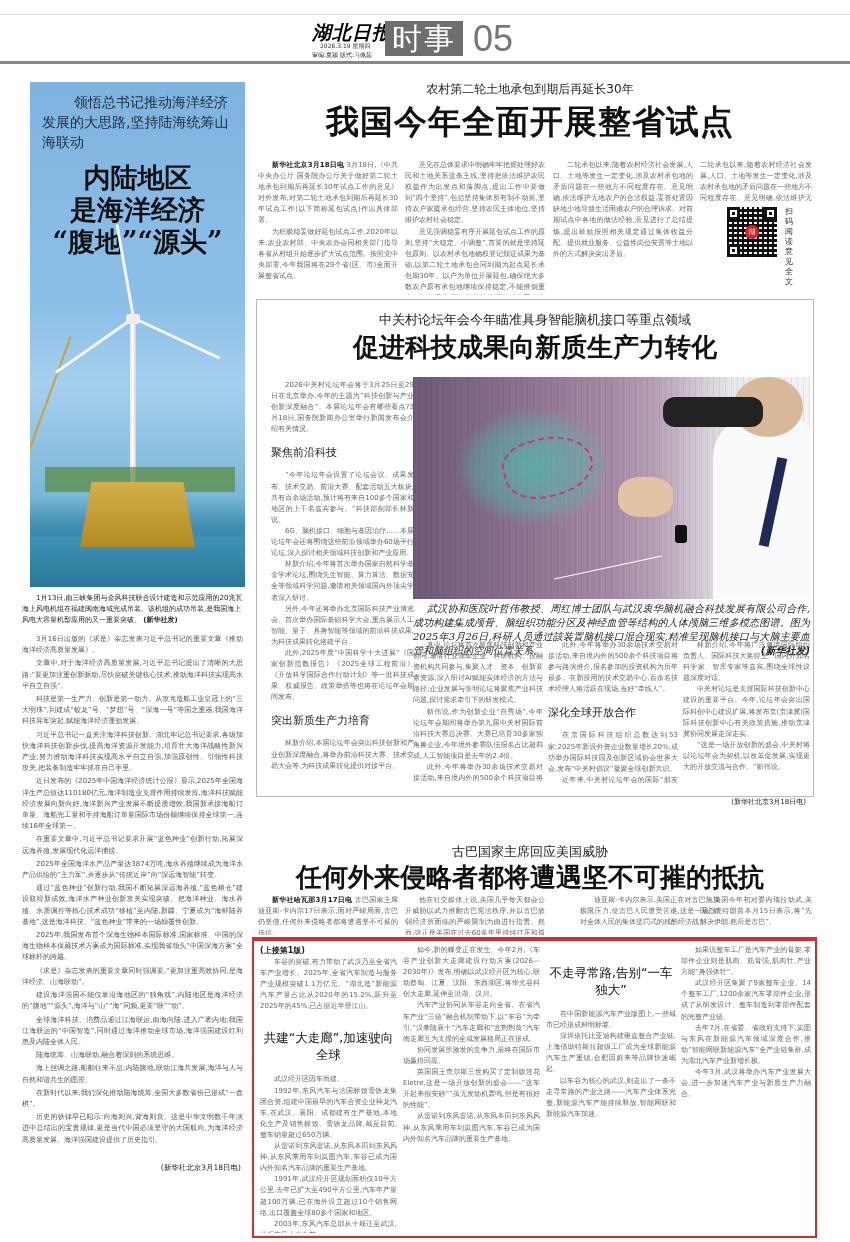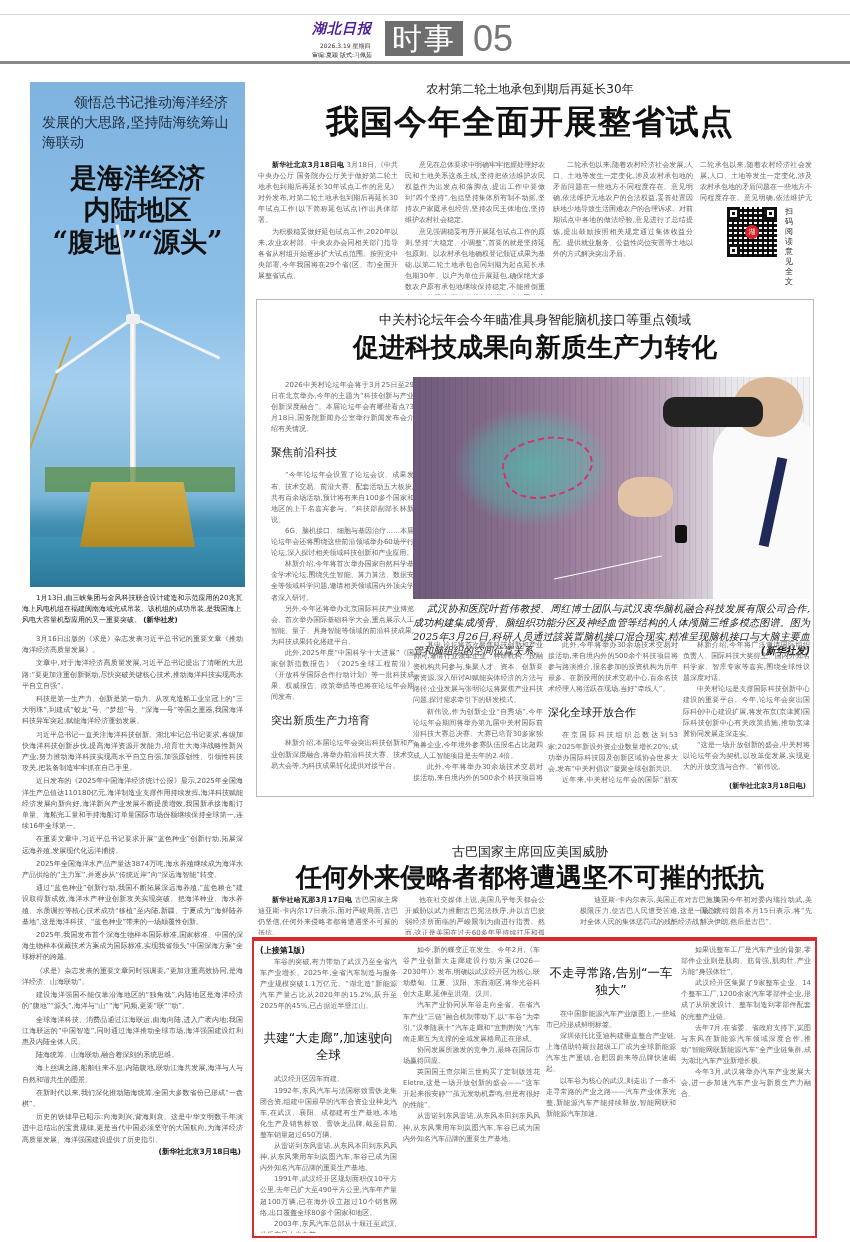--- a/index.html
+++ b/index.html
@@ -2,21 +2,21 @@
 <html><head>
 <meta charset="utf-8">
 <style>
   * { box-sizing: border-box; margin: 0; padding: 0; }
   html, body { width: 850px; height: 1242px; background: #ffffff; overflow: hidden; }
   body { font-family: "DejaVu Sans", "Liberation Sans", sans-serif; color: #333; position: relative; }
 
   
   .masthead { position: absolute; left: 0; top: 0; width: 850px; height: 64px; }
   .masthead .topline { position: absolute; left: 0; top: 14px; width: 850px; height: 1px; background: #ddd; }
-  .logo { position: absolute; left: 312px; top: 20px; font-family: "DejaVu Serif", serif; font-weight: bold; font-style: italic; font-size: 14px; color: #4c1d95; letter-spacing: 1px; }
+  .logo { position: absolute; left: 312px; top: 20px; font-family: "DejaVu Serif", serif; font-weight: bold; font-style: italic; font-size: 19px; color: #000000; letter-spacing: 1px; }
   .mast-date { position: absolute; left: 320px; top: 42px; font-size: 6px; color: #333; }
   .mast-editor { position: absolute; left: 312px; top: 51px; font-size: 6px; color: #333; }
   .section-box { position: absolute; left: 385px; top: 21px; width: 78px; height: 35px; background: #6e6e6e; color: #fff; font-size: 30px; line-height: 35px; text-align: center; letter-spacing: 2px; }
   .page-no { position: absolute; left: 473px; top: 18px; font-size: 36px; color: #777; font-weight: 300; font-family: "Liberation Sans", sans-serif; }
   .mast-rule { position: absolute; left: 0; top: 61px; width: 850px; height: 3px; background: #888; }
 
   
   .left-col { position: absolute; left: 20px; top: 82px; width: 225px; }
   .hero { position: relative; width: 215px; height: 505px; left: 10px;
     background: linear-gradient(180deg, #7fb3e0 0%, #8dc0e8 45%, #a6cfee 60%, #7bb6d6 82%, #3f8db0 88%, #2c7c9e 100%); overflow: hidden; }
@@ -25,21 +25,21 @@
   .turbine-tower { position: absolute; left: 100px; top: 240px; width: 6px; height: 210px; background: linear-gradient(90deg,#e9e9e9,#fff,#cfcfcf); }
   .turbine-hub { position: absolute; left: 96px; top: 232px; width: 14px; height: 10px; background: #eee; border-radius: 3px; }
   .blade { position: absolute; left: 102px; top: 236px; width: 3px; height: 95px; background: #f4f4f4; transform-origin: top center; }
   .crane { position: absolute; left: 14px; top: 250px; width: 2px; height: 150px; background: #c9a13b; transform: rotate(20deg); }
   .platform { position: absolute; left: 50px; top: 400px; width: 115px; height: 65px; background: linear-gradient(180deg,#d4b04a,#b38a22); clip-path: polygon(10% 0,90% 0,100% 100%,0 100%); }
   .platform-top { position: absolute; left: 15px; top: 385px; width: 190px; height: 25px; background: #5a8a3a; opacity: .7; }
   .sea { position: absolute; left: 0; top: 455px; width: 215px; height: 50px; background: linear-gradient(180deg,#3f93b5,#2a7799); }
   .caption { font-size: 7px; line-height: 11px; color: #222; margin-top: 6px; text-indent: 14px; padding: 0 2px; }
   .caption .src { font-weight: bold; }
   .body-text { font-size: 7px; line-height: 11.2px; color: #555; text-align: justify; text-indent: 14px; margin-top: 2px; padding: 0 2px; }
-  .signoff { font-size: 7.5px; font-weight: bold; color: #222; text-align: right; padding-right: 4px; margin-top: 1px; }
+  .signoff { font-size: 7.5px; font-weight: normal; color: #222; text-align: right; padding-right: 4px; margin-top: 17px; }
 
   
   .txt { font-size: 7px; line-height: 11.1px; color: #666; text-align: justify; text-indent: 14px; }
   .txt b { color: #222; }
   .col { position: absolute; }
   .subhead { text-align: left; font-size: 11px; color: #222; margin: 10px 0 10px; }
 
   
   .a1-kicker { position: absolute; left: 250px; top: 81px; width: 560px; text-align: center; font-size: 12px; color: #222; }
   .a1-title { position: absolute; left: 250px; top: 100px; width: 560px; text-align: center; font-size: 33px; font-weight: bold; color: #111; letter-spacing: 1px; }
@@ -89,22 +89,22 @@
   <div class="mast-editor">审编:夏颖 版式:习佩茹</div>
   <div class="section-box">时事</div>
   <div class="page-no">05</div>
   <div class="mast-rule"></div>
 </div>
 
 <div class="left-col">
   <div class="hero">
     <div class="deck">领悟总书记推动海洋经济发展的大思路,坚持陆海统筹山海联动</div>
     <div class="big">
+      <div>内陆地区</div>
       <div>是海洋经济</div>
-      <div>内陆地区</div>
       <div>“腹地”“源头”</div>
     </div>
     <div class="crane"></div>
     <div class="turbine-tower"></div>
     <div class="blade" style="transform: rotate(170deg);"></div>
     <div class="blade" style="transform: rotate(55deg);"></div>
     <div class="blade" style="transform: rotate(-65deg);"></div>
     <div class="turbine-hub"></div>
     <div class="platform-top"></div>
     <div class="sea"></div>

